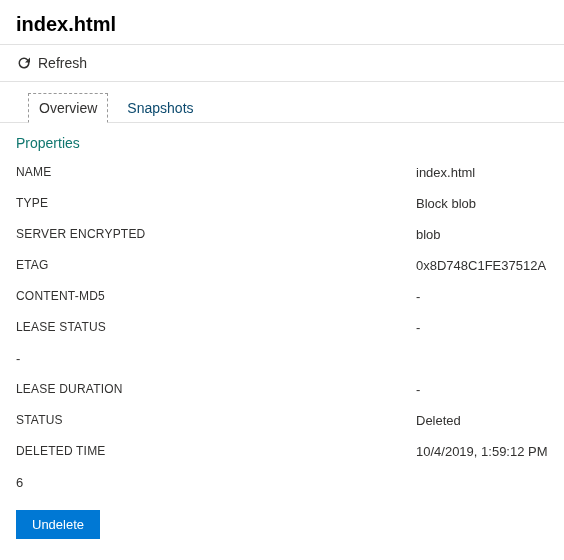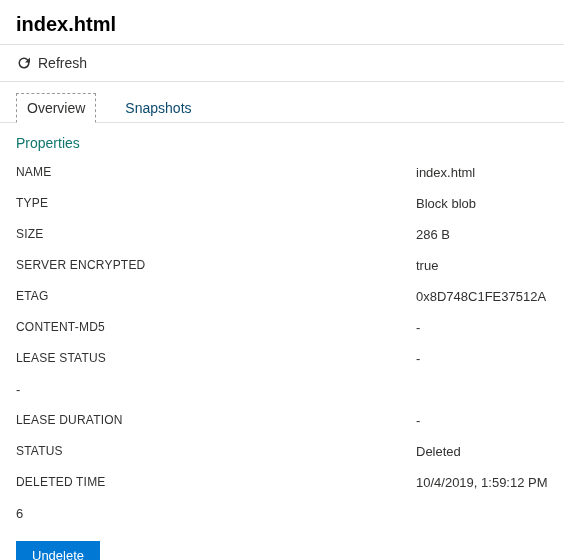--- a/index.html
+++ b/index.html
@@ -35,22 +35,22 @@
       display: inline-flex;
       align-items: center;
       gap: 6px;
       cursor: pointer;
       color: #323130;
       font-size: 14px;
     }
     .refresh-icon svg { display: block; }
     .tabs {
       display: flex;
-      gap: 18px;
-      padding: 10px 16px 0 16px;
+      gap: 8px;
+      padding: 10px 16px 0 28px;
       border-bottom: 1px solid #e1e1e1;
     }
     .tab {
       padding: 6px 10px;
       font-size: 14px;
       color: #0c4a6e;
       cursor: pointer;
       border: 1px solid transparent;
       border-bottom: none;
       position: relative;
@@ -127,26 +127,22 @@
 <div class="props">
     <div class="prop-row">
       <div class="prop-label">NAME</div>
       <div class="prop-value">index.html</div>
     </div>
     <div class="prop-row">
       <div class="prop-label">TYPE</div>
       <div class="prop-value">Block blob</div>
     </div>
     <div class="prop-row">
-      <div class="prop-label">SIZE</div>
-      <div class="prop-value">286 B</div>
-    </div>
-    <div class="prop-row">
       <div class="prop-label">SERVER ENCRYPTED</div>
-      <div class="prop-value">true</div>
+      <div class="prop-value">blob</div>
     </div>
     <div class="prop-row">
       <div class="prop-label">ETAG</div>
       <div class="prop-value">0x8D748C1FE37512A</div>
     </div>
     <div class="prop-row">
       <div class="prop-label">CONTENT-MD5</div>
       <div class="prop-value">-</div>
     </div>
     <div class="prop-row">

